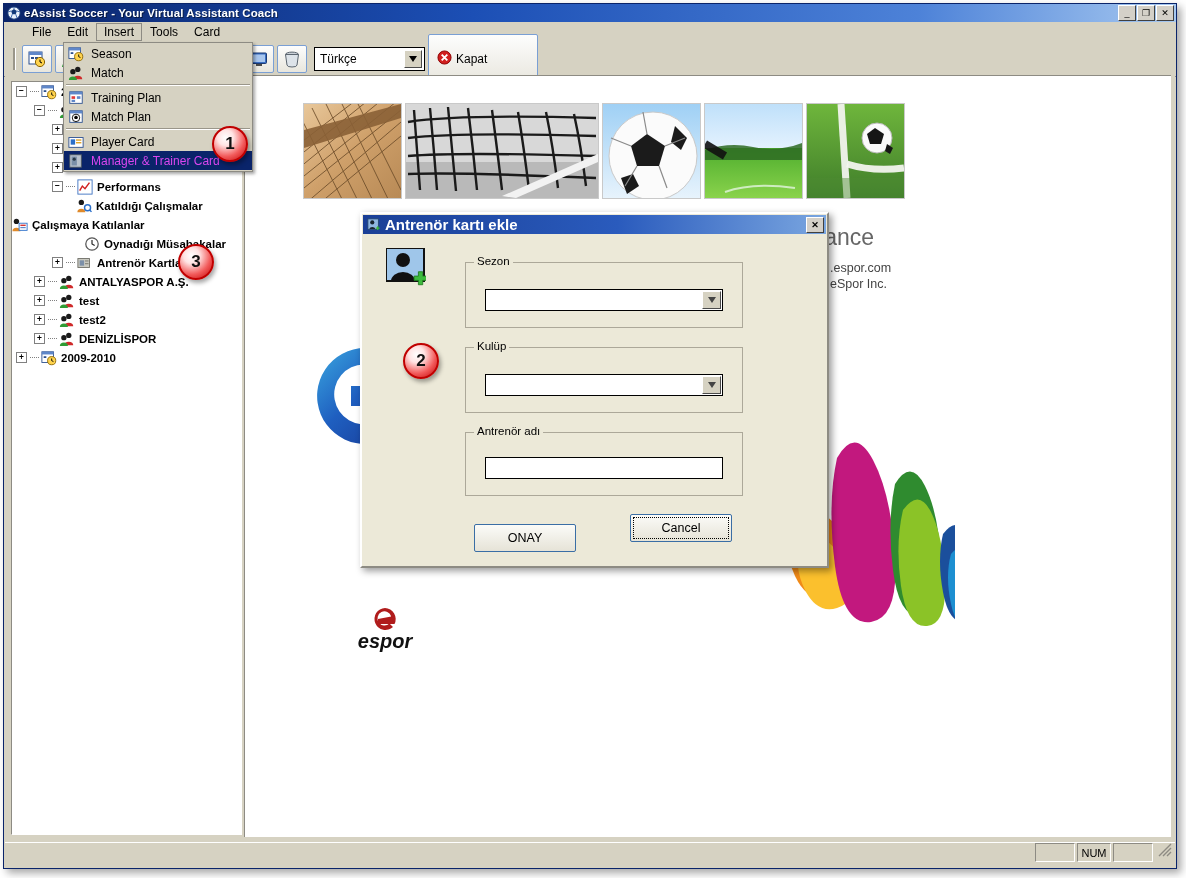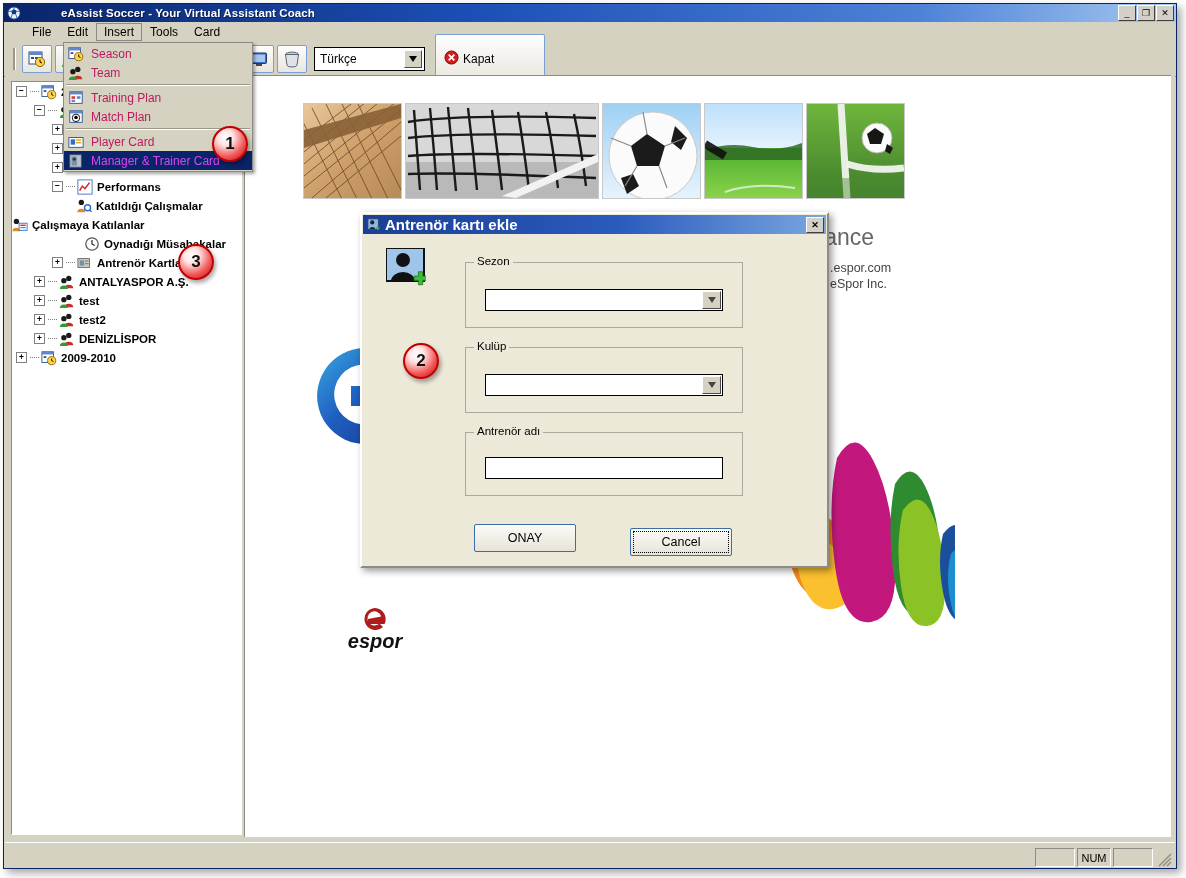--- a/index.html
+++ b/index.html
@@ -7,83 +7,83 @@
 
   
   #app-window{position:absolute;left:3px;top:3px;width:1172px;height:864px;
     border:1px solid #0a246a;background:#d6d2c2;box-shadow:4px 4px 8px rgba(0,0,0,.35);}
 
   
   #titlebar{height:18px;background:linear-gradient(to right,#0a246a 0%,#1c4fb5 40%,#4d82d8 78%,#a6c8f0 100%);
     display:flex;align-items:center;padding:0 2px;color:#fff;}
   #titlebar .tb-icon{width:14px;height:14px;margin:0 3px 0 1px;position:relative;flex:0 0 auto;}
   #titlebar .tb-title{font-size:11.5px;font-weight:bold;letter-spacing:.1px;white-space:nowrap;
-     text-shadow:1px 1px 0 rgba(0,0,0,.5);margin-left:37px;}
+     text-shadow:1px 1px 0 rgba(0,0,0,.5);}
   #titlebar .tb-spacer{flex:1 1 auto;}
   .tb-btn{width:16px;height:14px;margin-left:1px;background:#d4d0c8;border:1px solid #fff;
      border-right-color:#404040;border-bottom-color:#404040;display:flex;align-items:center;justify-content:center;
      font-size:9px;line-height:1;color:#000;font-family:"Liberation Sans",sans-serif;}
 
   
   #menubar{height:19px;background:#d6d2c2;display:flex;align-items:center;padding-left:20px;
     border-bottom:1px solid #d6d2c2;}
   .menu-item{padding:2px 8px;font-size:12px;color:#000;}
   .menu-item.open{background:#d6d2c2;border:1px solid #8d8b83;padding:1px 7px;}
 
   
   #toolbar{height:34px;background:#d6d2c2;border-bottom:1px solid #8d8b83;display:flex;align-items:center;padding-left:6px;gap:3px;}
   .tbtn{width:28px;height:26px;border:1px solid #7a9fd4;border-radius:2px;background:linear-gradient(to bottom,#fdfdfd,#e8e6dd);
     display:flex;align-items:center;justify-content:center;position:relative;}
   .tb-sep{width:2px;height:22px;background:#9a968a;border-right:1px solid #fff;margin:0 3px;}
   .lang-combo{width:104px;height:22px;border:1px solid #000;background:#fff;display:flex;align-items:center;
     font-size:12px;padding-left:5px;margin-left:4px;position:relative;}
   .lang-combo .arrow{position:absolute;right:2px;top:2px;width:16px;height:16px;background:#d6d2c2;
     border:1px solid #fff;border-right-color:#4a4a4a;border-bottom-color:#4a4a4a;display:flex;align-items:center;justify-content:center;}
-  .kapat-btn{height:24px;min-width:92px;margin-left:7px;border:1px solid #7a9fd4;border-radius:2px;
+  .kapat-btn{height:24px;min-width:92px;border:1px solid #7a9fd4;border-radius:2px;
     background:linear-gradient(to bottom,#fdfdfd,#e8e6dd);display:flex;align-items:center;gap:4px;padding:12px 8px;font-size:12px;}
 
   
   #workarea{position:absolute;left:1px;top:71px;right:1px;bottom:27px;background:#d6d2c2;}
   #treepanel{position:absolute;left:6px;top:6px;width:229px;bottom:6px;background:#fff;
     border:1px solid #8d8b83;border-right-color:#fff;border-bottom-color:#fff;overflow:hidden;}
   #mdiclient{position:absolute;left:239px;top:0px;right:4px;bottom:4px;background:#fff;
     border-left:1px solid #8d8b83;border-top:1px solid #8d8b83;overflow:hidden;}
 
   
   .tnode{height:19px;display:flex;align-items:center;font-size:11.5px;font-weight:bold;color:#000;white-space:nowrap;position:relative;}
   .tog{width:9px;height:9px;border:1px solid #808080;background:#fff;font-size:8px;line-height:7px;
     text-align:center;color:#000;margin-right:3px;flex:0 0 auto;font-family:"DejaVu Sans Mono",monospace;}
   .dots{width:9px;height:1px;border-top:1px dotted #808080;margin-right:2px;flex:0 0 auto;}
   .ticon{width:16px;height:16px;margin-right:4px;flex:0 0 auto;position:relative;}
 
   
   #statusbar{position:absolute;left:1px;right:1px;bottom:1px;height:24px;background:#d6d2c2;
-    border-top:1px solid #fff;display:flex;align-items:flex-end;}
+    border-top:1px solid #fff;display:flex;align-items:flex-start;}
   .sb-pane{height:17px;border:1px solid #8d8b83;border-right-color:#fff;border-bottom-color:#fff;background:#d6d2c2;
     display:flex;align-items:center;justify-content:center;font-size:11px;margin-right:2px;}
   .sb-main{flex:1 1 auto;border:none;background:transparent;margin-left:2px;}
   .sb-grip{width:14px;height:14px;margin-left:3px;margin-right:3px;position:relative;}
 
   
   #insert-menu{position:absolute;left:63px;top:42px;width:188px;background:#d6d2c2;
     border:1px solid #8d8b83;box-shadow:2px 2px 3px rgba(0,0,0,.35);padding:1px 0;z-index:40;}
-  .mi{height:19px;display:flex;align-items:center;padding-left:4px;font-size:12px;color:#be185d;}
+  .mi{height:19px;display:flex;align-items:center;padding-left:4px;font-size:12px;color:#000000;}
   .mi.sel{background:#0a246a;color:#d946ef;}
   .mi .mi-icon{width:16px;height:16px;margin-right:7px;flex:0 0 auto;position:relative;}
   .mi-sep{height:1px;background:#9a968a;margin:2px 2px 2px 2px;border-bottom:1px solid #fff;}
 
   
   #photostrip{position:absolute;left:58px;top:27px;display:flex;gap:3px;}
   .photo{width:97px;height:94px;border:1px solid #c9c9c9;overflow:hidden;position:relative;}
   .photo.w2{width:192px;}
   #bigtext{position:absolute;left:560px;top:148px;font-size:23px;color:#666;font-family:"Liberation Sans",sans-serif;}
   #subtext{position:absolute;left:585px;top:184px;font-size:12.5px;color:#444;line-height:16px;}
   #bigE{position:absolute;left:60px;top:262px;font-size:96px;font-weight:bold;line-height:1;
     font-family:"Liberation Sans",sans-serif;}
-  #esporlogo{position:absolute;left:90px;top:530px;width:90px;text-align:left;}
+  #esporlogo{position:absolute;left:90px;top:530px;width:90px;text-align:right;}
   #fanlogo{position:absolute;left:530px;top:230px;width:180px;height:340px;}
 
   
   #dialog{position:absolute;left:360px;top:212px;width:465px;height:352px;background:#ece9d8;
     border:2px solid #8d8b83;border-top-color:#fff;border-left-color:#fff;box-shadow:3px 3px 7px rgba(0,0,0,.4);z-index:60;}
   #dlg-title{height:19px;margin:1px;background:linear-gradient(to right,#1a3f96 0%,#2a5bbd 55%,#7aa6e0 100%);
     display:flex;align-items:center;padding:0 2px;color:#fff;}
   #dlg-title .dt-icon{width:14px;height:14px;margin:0 4px 0 2px;position:relative;flex:0 0 auto;}
   #dlg-title .dt-text{font-size:15px;font-weight:bold;}
   #dlg-title .dt-sp{flex:1 1 auto;}
@@ -569,21 +569,21 @@
 
   <div class="mi">
     <span class="mi-icon">
       <svg width="16" height="16" viewBox="0 0 18 18">
           <circle cx="11" cy="5" r="3" fill="#1a1a1a"></circle>
           <path d="M6 16 a5 4 0 0 1 10 0z" fill="#cf2a2a"></path>
           <circle cx="5.5" cy="7.5" r="3" fill="#1a1a1a"></circle>
           <path d="M1 17 a4.5 4 0 0 1 9 0z" fill="#2f9b34"></path>
         </svg>
     </span>
-    <span>Team</span>
+    <span>Match</span>
   </div>
 
   <div class="mi-sep"></div>
 
   <div class="mi">
     <span class="mi-icon">
       <svg width="16" height="16" viewBox="0 0 18 18">
           <rect x="2" y="2" width="14" height="13" fill="#fff" stroke="#2b4f8e"></rect>
           <rect x="2" y="2" width="14" height="3" fill="#5f87c9"></rect>
           <rect x="4" y="7" width="4" height="3" fill="#e03a3a"></rect>
@@ -681,21 +681,21 @@
   </div>
 
   <div class="gbox" style="left:103px;top:218px;width:276px;height:62px;">
     <span class="glabel">Antrenör adı</span>
     <input class="dtext" style="left: 19px; top: 24px; width: 230px; font-size: 12px; padding: 0px 3px;" value="" placeholder="">
   </div>
 
   <div class="dbtn" style="left:112px;top:310px;width:100px;">
     <span>ONAY</span>
   </div>
-  <div class="dbtn focus" style="left:268px;top:314px;width:100px;justify-content:center;">
+  <div class="dbtn focus" style="left:268px;top:300px;width:100px;justify-content:center;">
     <span class="inner"></span>
     <span>Cancel</span>
   </div>
 </div>
 
 <div class="bubble" style="left:212px;top:126px;">1</div>
 <div class="bubble" style="left:403px;top:343px;">2</div>
 <div class="bubble" style="left:178px;top:244px;">3</div>
 
 </body></html>

